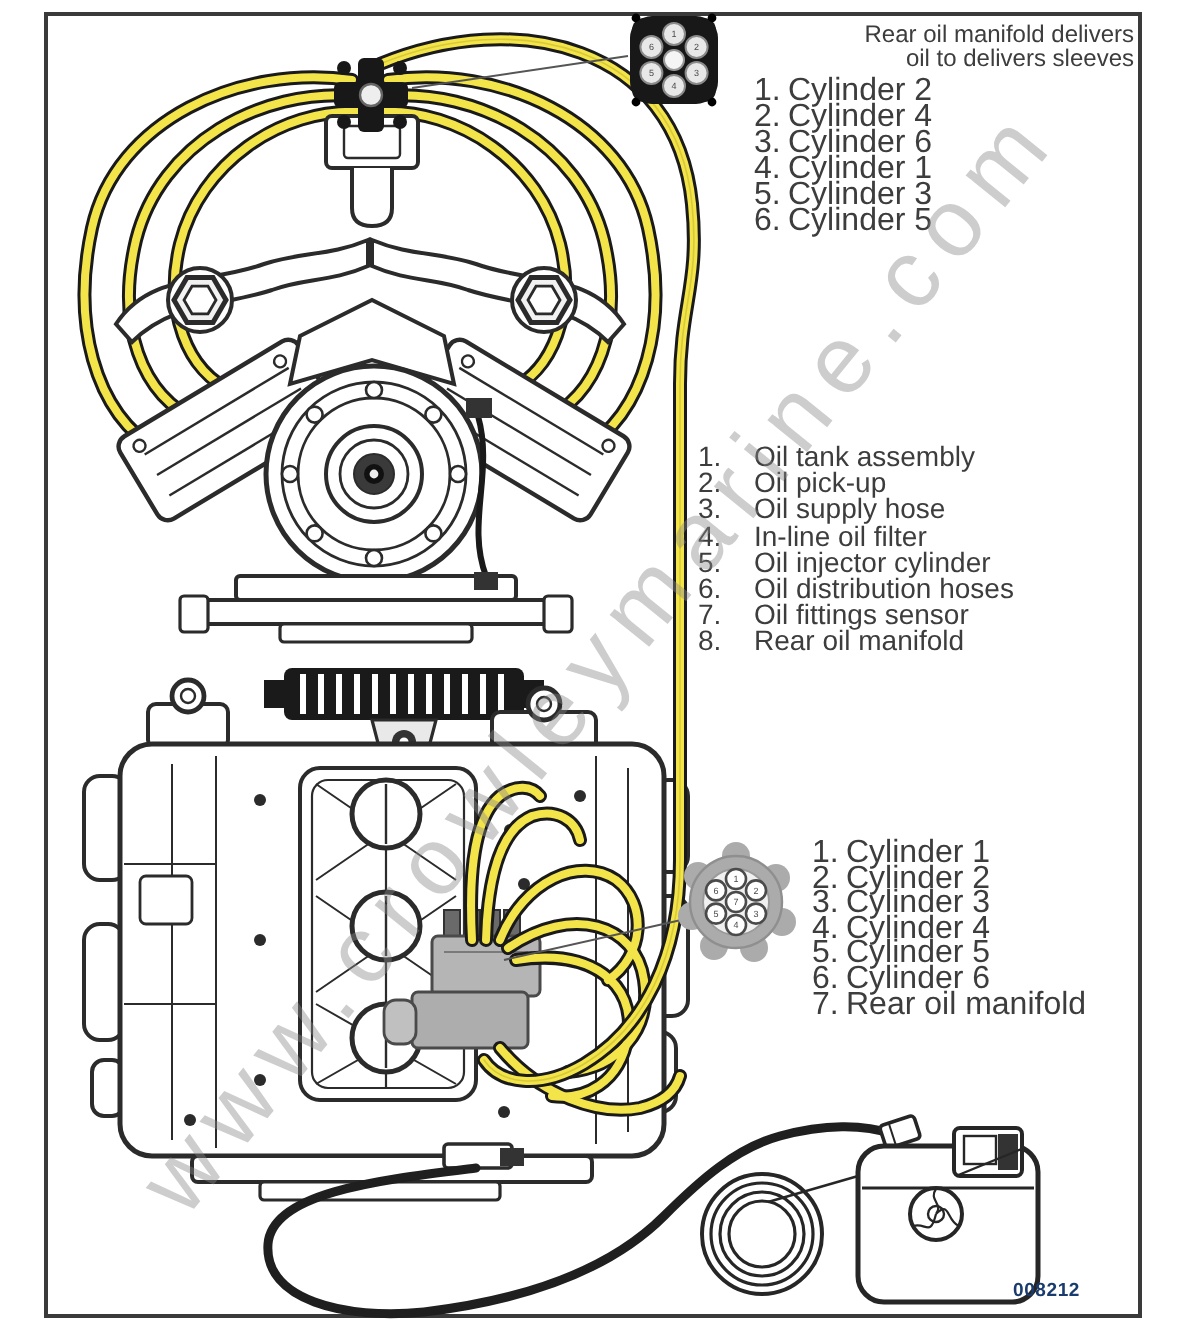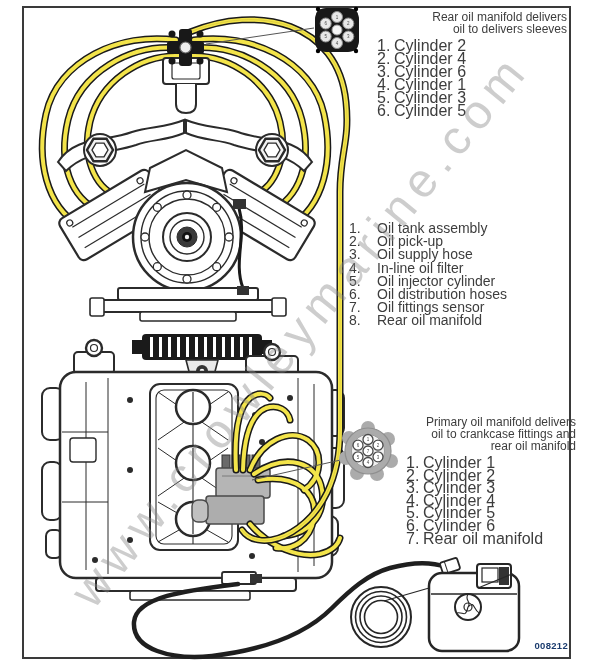--- a/index.html
+++ b/index.html
@@ -11,21 +11,21 @@
   .callout{position:absolute;}
   .c-title{font-size:12px;line-height:12px;font-weight:400;color:#3d3d3d;text-align:right;}
   .c-list{margin-top:4px;}
   .c-item{font-size:16px;line-height:13px;color:#3d3d3d;white-space:nowrap;}
   .c-item .n{display:inline-block;width:11px;text-align:right;margin-right:6px;}
   .parts .c-item{font-size:14px;line-height:13.2px;}
   .parts .c-item .n{width:10px;margin-right:18px;}
   .prim .c-item{font-size:16px;line-height:12.6px;}
   .prim .c-list{margin-top:5px;padding-left:10px;}
   .rear .c-list{padding-left:10px;}
-  .fig-num{position:absolute;left:518px;top:640px;width:50px;text-align:right;
+  .fig-num{position:absolute;left:490px;top:640px;width:50px;text-align:right;
            font-size:9.5px;font-weight:700;letter-spacing:.3px;color:#1a3b6e;}
   .watermark{position:absolute;left:-82px;top:304px;width:764px;
              text-align:center;font-size:48px;line-height:52px;letter-spacing:8px;
              color:rgba(135,135,135,0.42);transform:rotate(-51deg);
              pointer-events:none;white-space:nowrap;}
   .port-num{font-size:4.5px;fill:#4a4a4a;font-family:"Liberation Sans",sans-serif;}
 </style>
 </head>
 <body>
 
@@ -356,25 +356,20 @@
     <div class="c-item"><span class="n">3.</span><span class="t">Oil supply hose</span></div>
     <div class="c-item"><span class="n">4.</span><span class="t">In-line oil filter</span></div>
     <div class="c-item"><span class="n">5.</span><span class="t">Oil injector cylinder</span></div>
     <div class="c-item"><span class="n">6.</span><span class="t">Oil distribution hoses</span></div>
     <div class="c-item"><span class="n">7.</span><span class="t">Oil fittings sensor</span></div>
     <div class="c-item"><span class="n">8.</span><span class="t">Rear oil manifold</span></div>
   </div>
 </div>
 
 <div class="callout prim" style="left:396px;top:416px;width:180px">
-  <div class="c-title">
-    <div>Primary oil manifold delivers</div>
-    <div>oil to crankcase fittings and</div>
-    <div>rear oil manifold</div>
-  </div>
   <div class="c-list">
     <div class="c-item"><span class="n">1.</span><span class="t">Cylinder 1</span></div>
     <div class="c-item"><span class="n">2.</span><span class="t">Cylinder 2</span></div>
     <div class="c-item"><span class="n">3.</span><span class="t">Cylinder 3</span></div>
     <div class="c-item"><span class="n">4.</span><span class="t">Cylinder 4</span></div>
     <div class="c-item"><span class="n">5.</span><span class="t">Cylinder 5</span></div>
     <div class="c-item"><span class="n">6.</span><span class="t">Cylinder 6</span></div>
     <div class="c-item"><span class="n">7.</span><span class="t">Rear oil manifold</span></div>
   </div>
 </div>

